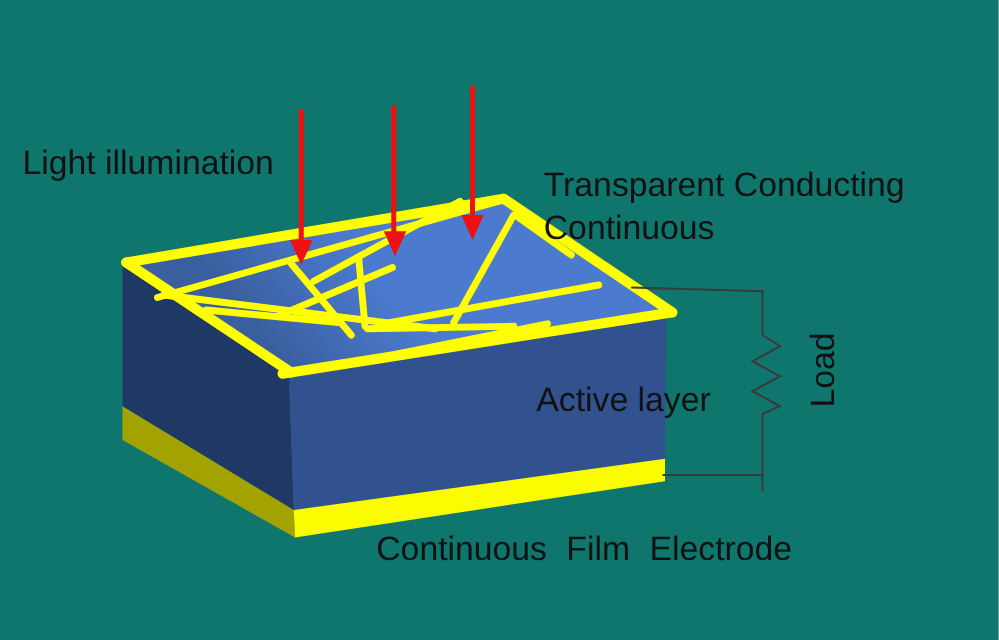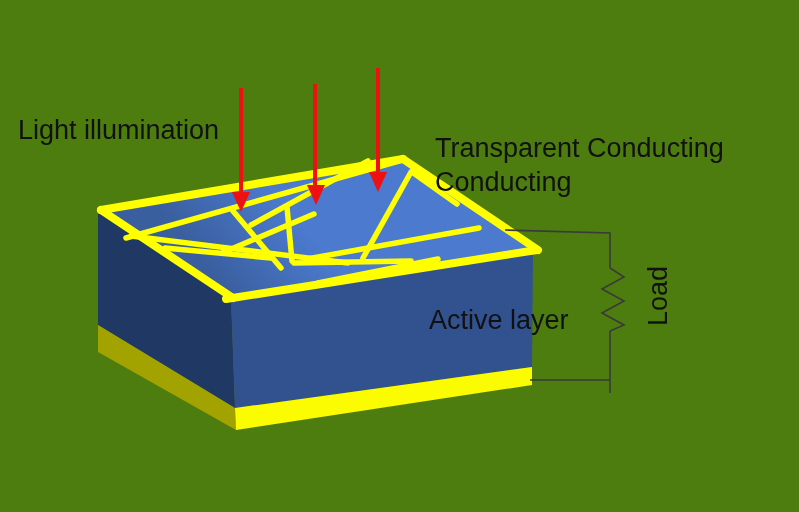--- a/index.html
+++ b/index.html
@@ -1,19 +1,19 @@
 <!DOCTYPE html>
 <html><head>
 <meta charset="utf-8">
 <style>
   html,body{margin:0;padding:0;}
   .canvas{
     position:relative;
     width:799px;height:512px;
-    background:#4d7c0f;
+    background:#0f766e;
     overflow:hidden;
     font-family:"Liberation Sans", sans-serif;
   }
   .canvas svg{position:absolute;left:0;top:0;}
   .label{
     position:absolute;
     color:#111111;
     font-size:27px;
     line-height:34px;
     white-space:nowrap;
@@ -93,21 +93,22 @@
       <path class="wireline" d="M610,268 L624,277 L602,289 L624,301 L602,313 L624,325 L610,331"></path>
       <polyline class="wireline" points="610,331 610,393"></polyline>
       <polyline class="wireline" points="610,380 530,380"></polyline>
     </g>
   </svg>
 
   <div class="label" style="left:18px;top:113px;">Light illumination</div>
 
   <div class="label" style="left:435px;top:112px;margin-top:19px;">
     <div>Transparent Conducting</div>
-    <div>Conducting</div>
+    <div>Continuous</div>
   </div>
 
   <div class="label" style="left:391px;top:303px;margin-left:38px;">Active layer</div>
 
+  <div class="label spread" style="left:301px;top:422px;">Continuous Film Electrode</div>
 
   <div class="label rot" style="left:616px;top:281px;">Load</div>
 
 </div>
 
 </body></html>

